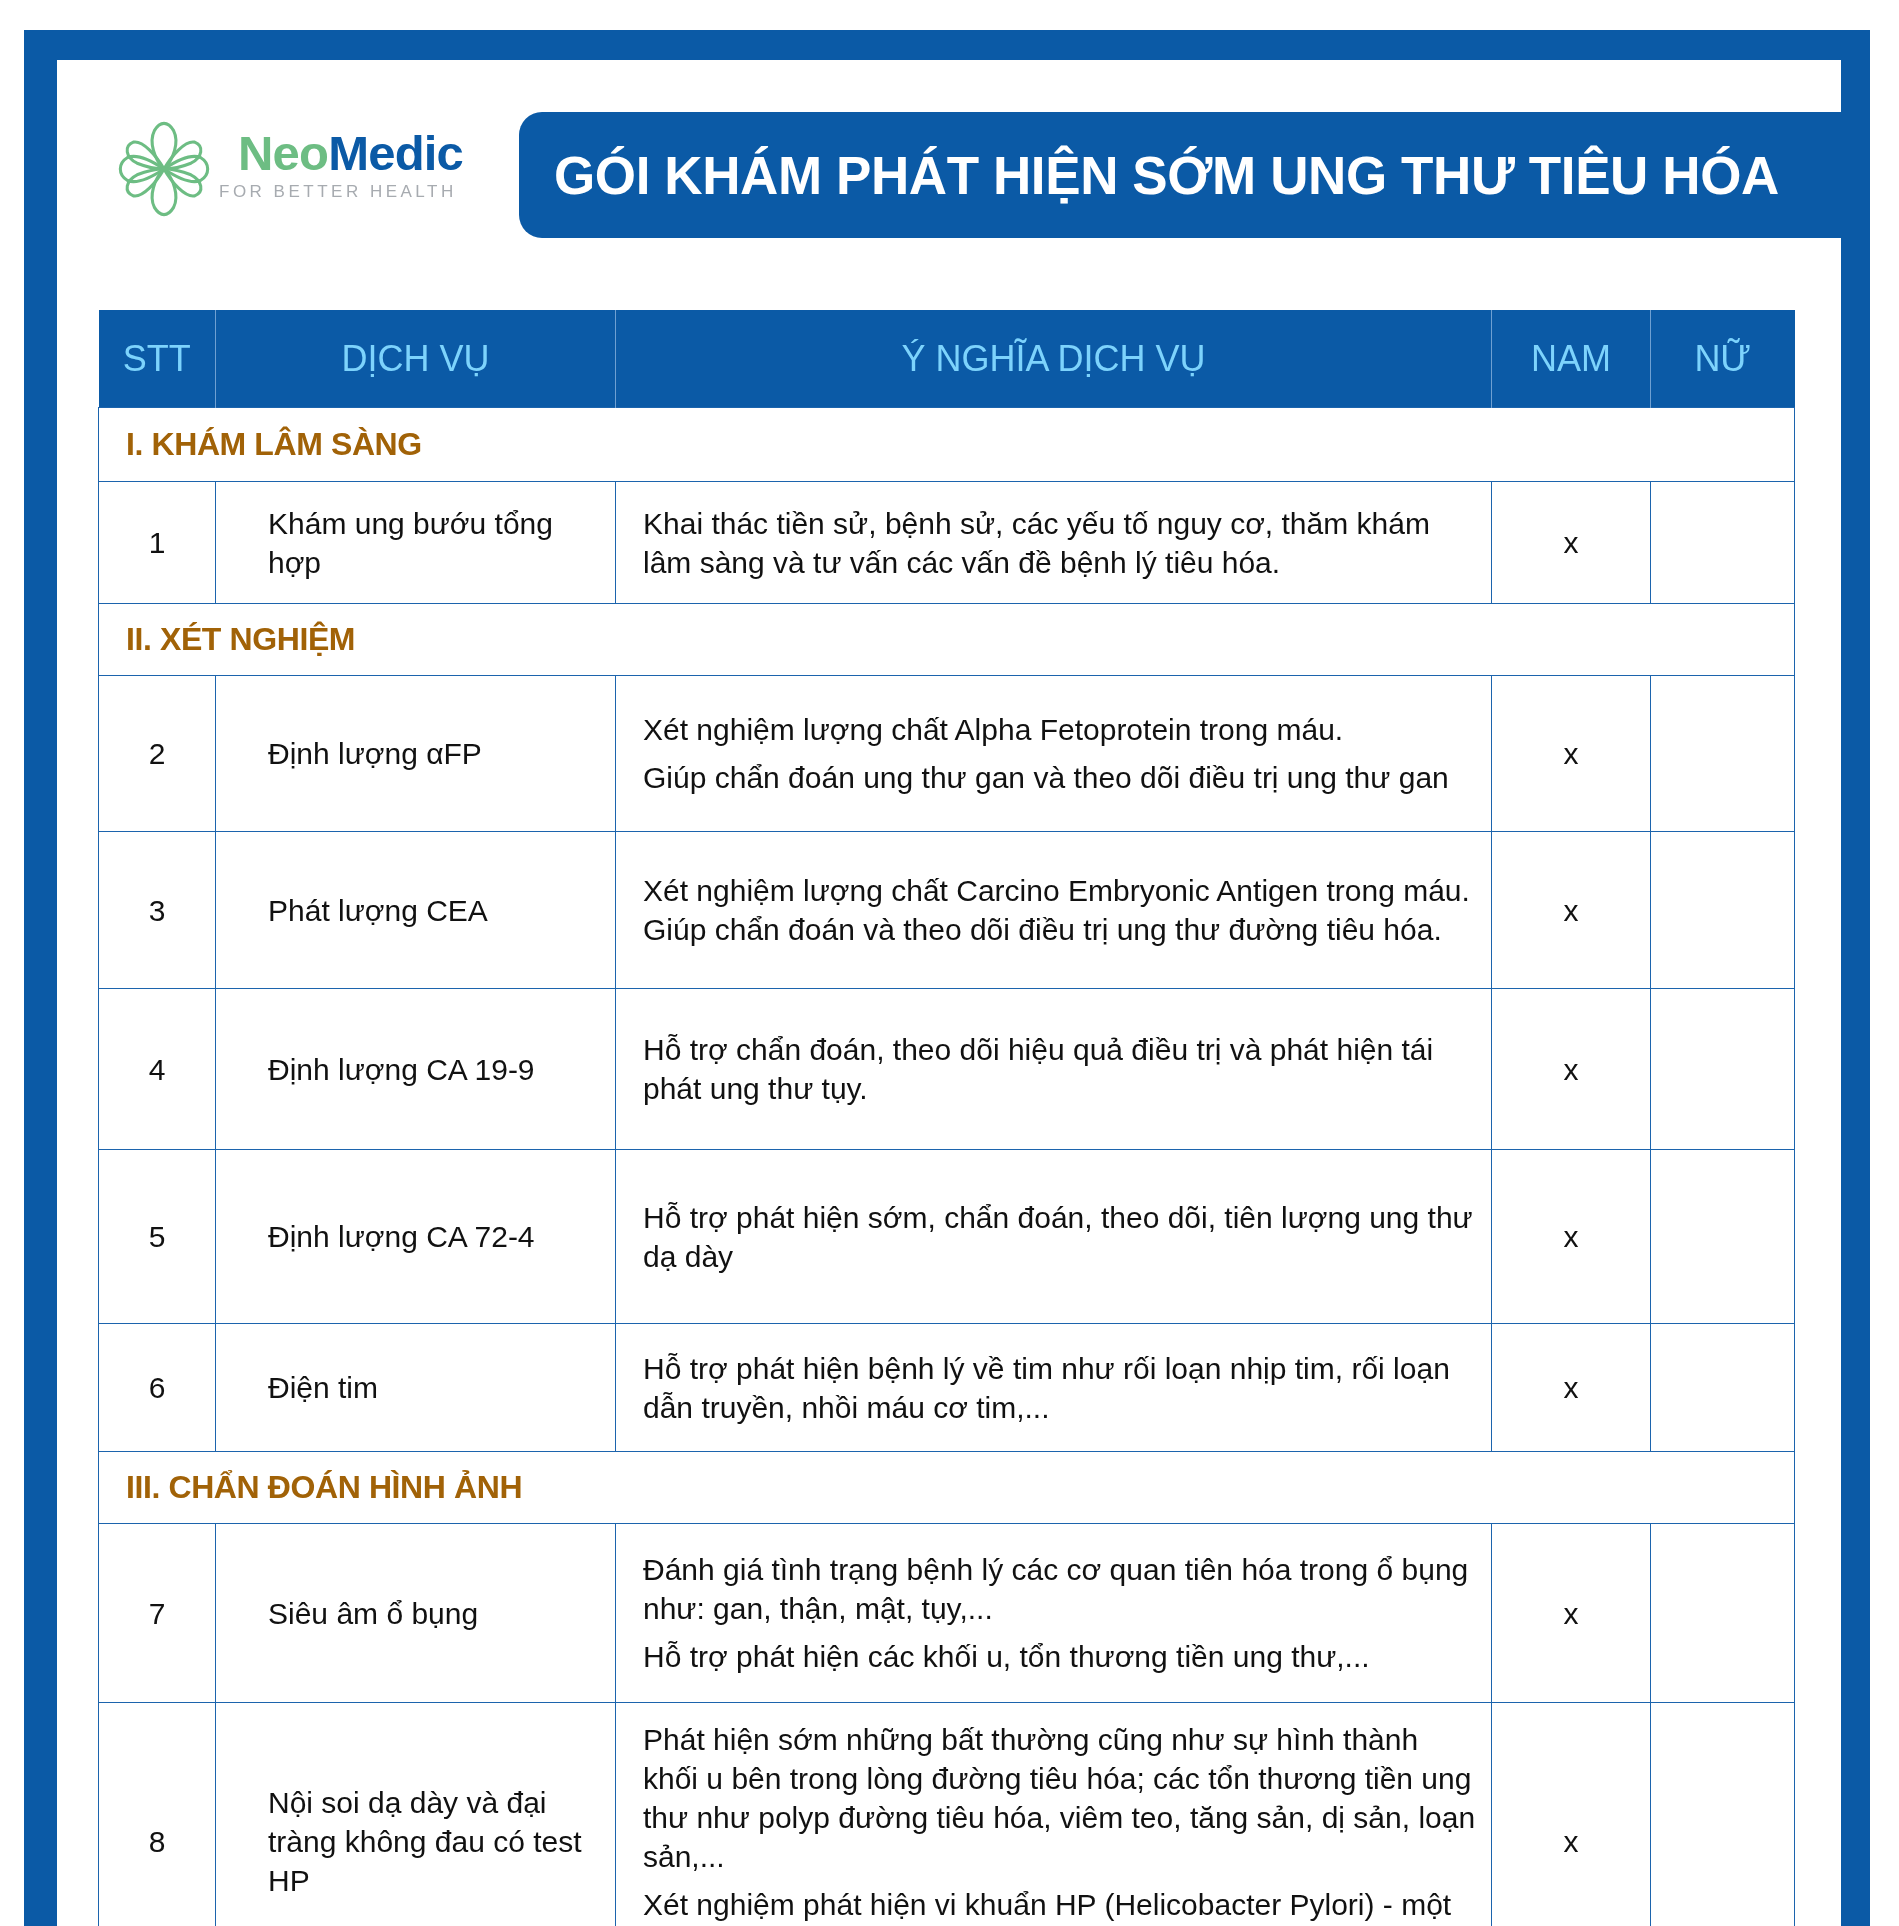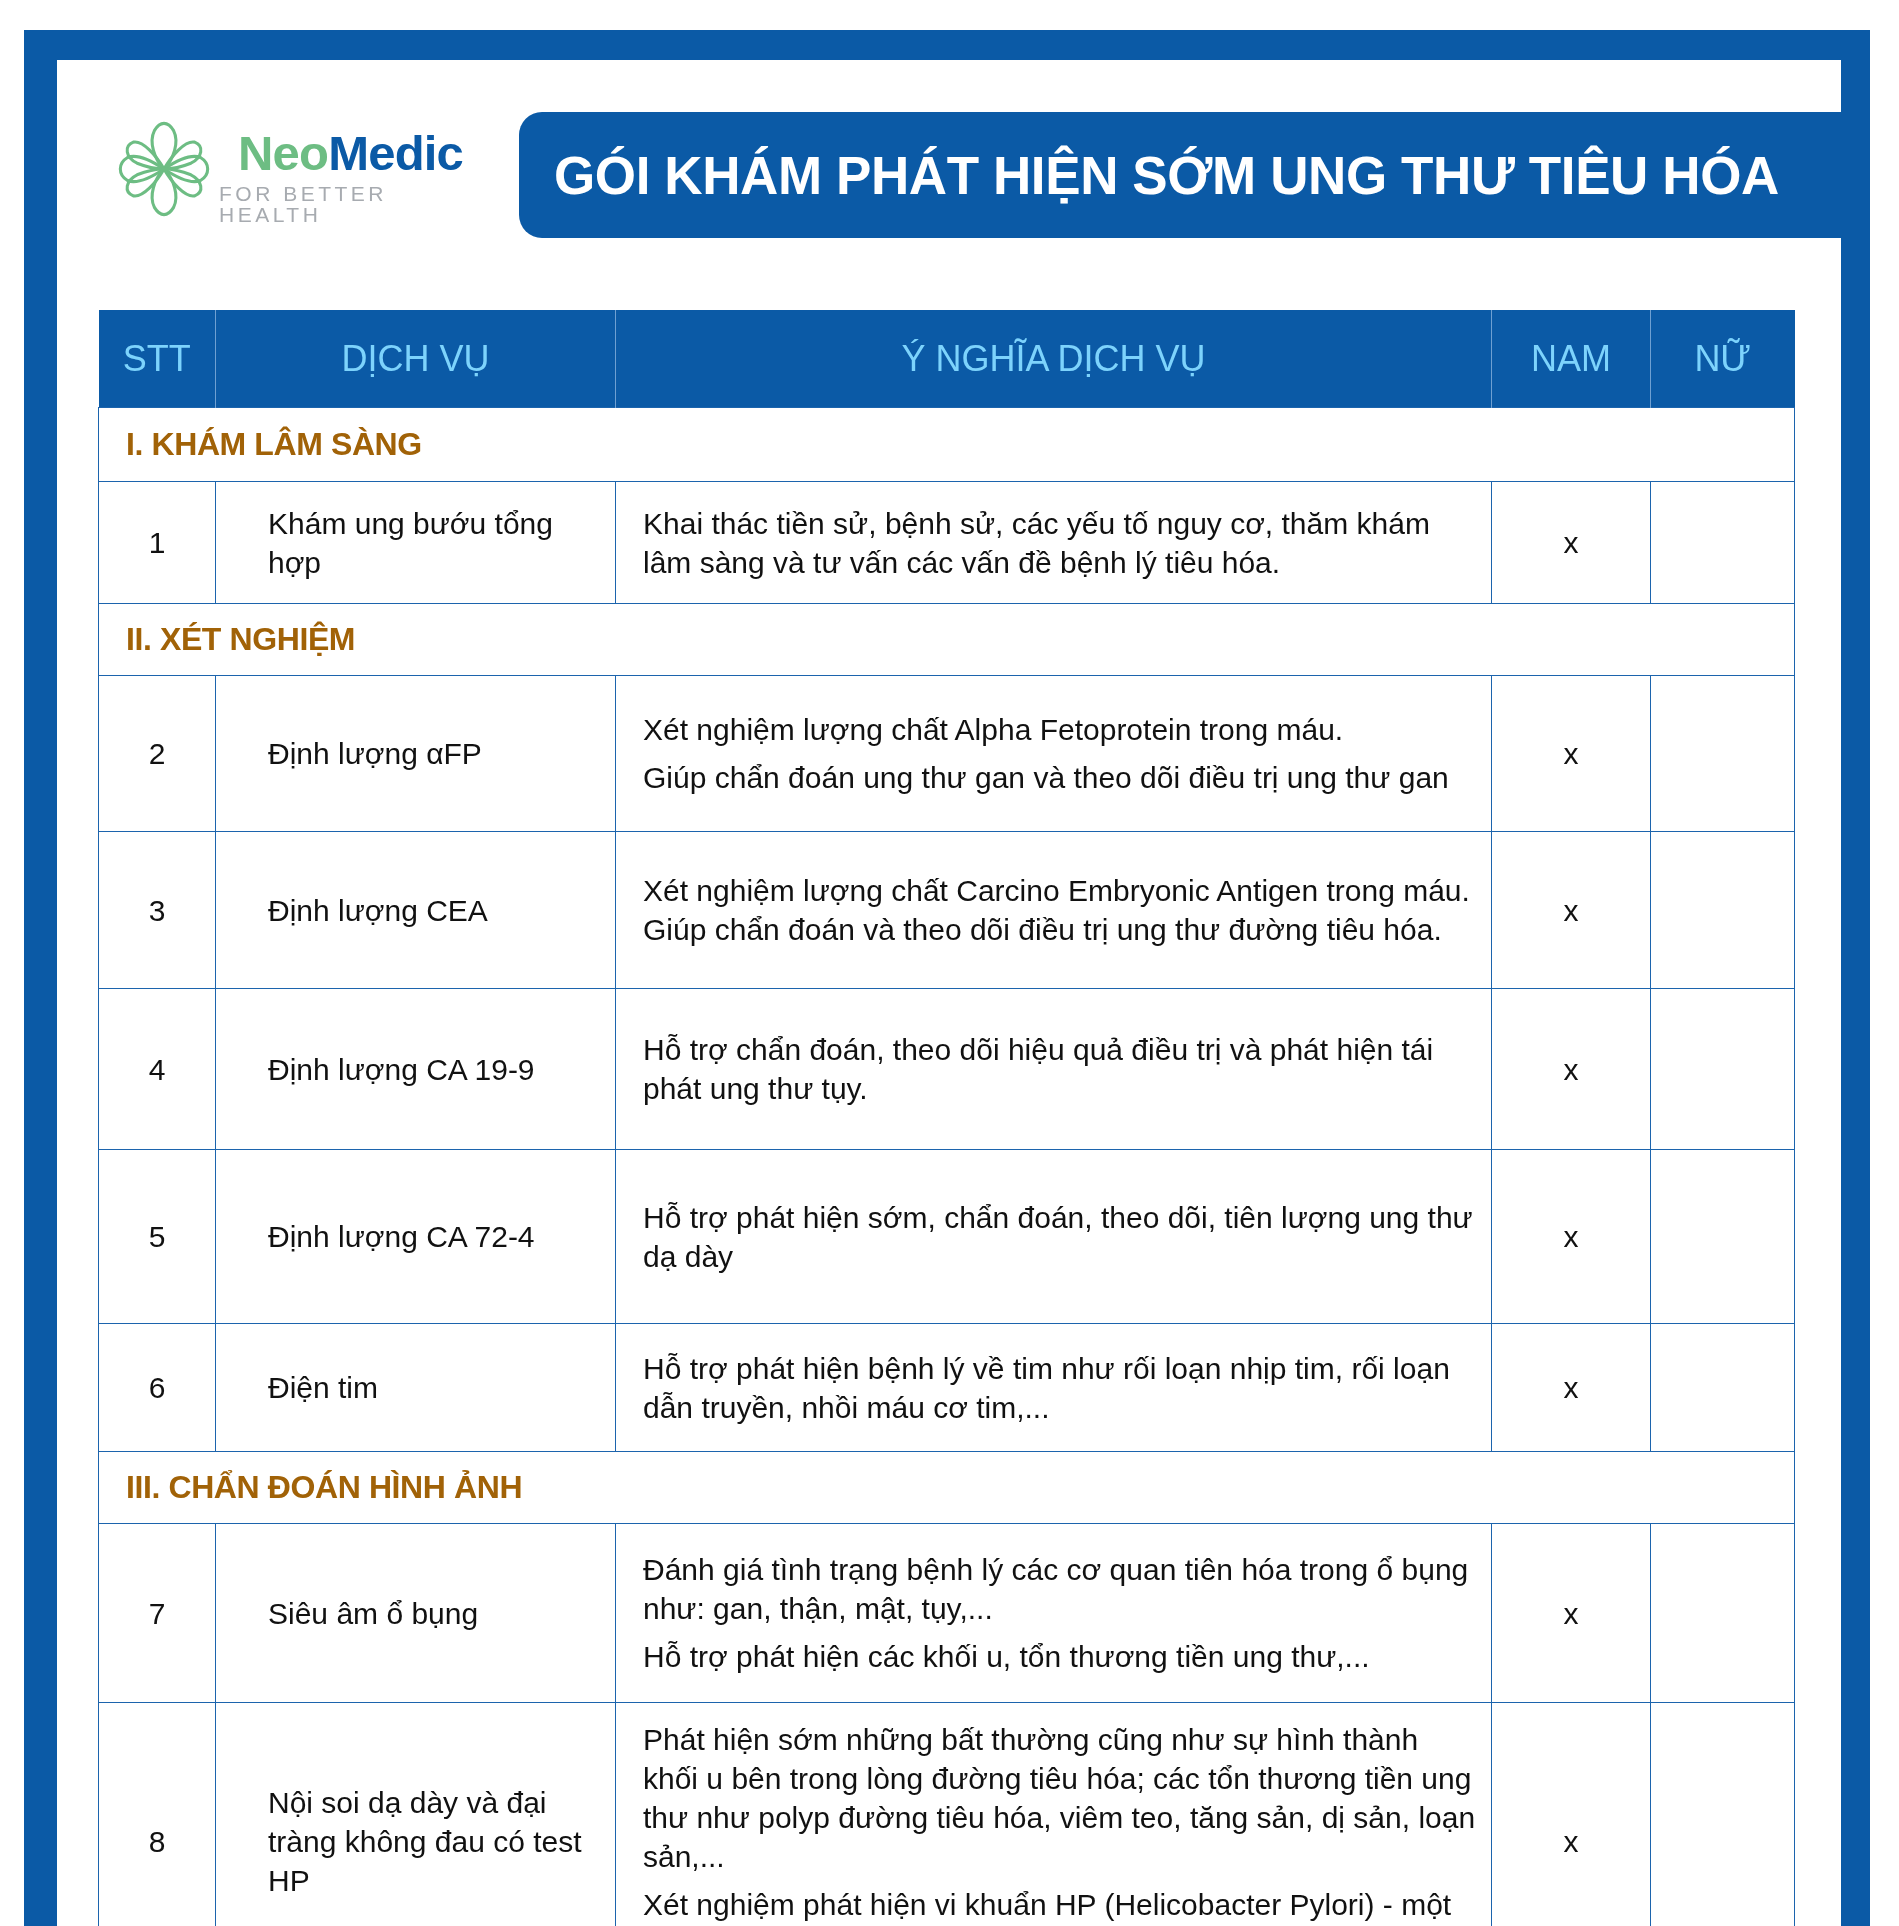--- a/index.html
+++ b/index.html
@@ -5,21 +5,21 @@
   html, body { margin:0; padding:0; }
   body { width:1900px; height:2112px; background:#ffffff; position:relative; overflow:hidden;
          font-family:"Liberation Sans", "DejaVu Sans", sans-serif; }
   .frame { position:absolute; left:24px; top:30px; width:1846px; height:2052px; background:#0b5aa6; }
   .inner { position:absolute; left:57px; top:60px; width:1784px; height:1990px; background:#ffffff; }
   .logo { position:absolute; left:116px; top:121px; width:347px; height:100px; }
   .logo svg { position:absolute; left:0; top:0; }
   .logo .brand { position:absolute; left:102px; top:7.7px; font-size:49px; font-weight:700; letter-spacing:-0.8px; line-height:1; }
   .logo .brand .neo { color:#6dbd83;margin-left:20px; }
   .logo .brand .medic { color:#0b5aa6; }
-  .logo .tag { position:absolute; left:103px; top:62px; font-size:21px; color:#a7abb0; letter-spacing:3.5px; line-height:1; }
+  .logo .tag { position:absolute; left:103px; top:62px; font-size:17px; color:#a7abb0; letter-spacing:3.5px; line-height:1; }
   .title-pill { position:absolute; left:519px; top:112px; width:1322px; height:126px; background:#0b5aa6;
                 border-radius:23px 0 0 23px; display:flex; align-items:center; }
   .title-pill span { color:#ffffff; font-size:53px; font-weight:700; padding-left:35px; letter-spacing:-0.4px; white-space:nowrap; }
   table { position:absolute; left:98px; top:310px; width:1696px; border-collapse:collapse; table-layout:fixed; }
   col.c1 { width:117px; } col.c2 { width:400px; } col.c3 { width:876px; } col.c4 { width:159px; } col.c5 { width:144px; }
   th { background:#0b5aa6; color:#7dd3fc; font-size:36px; font-weight:400; height:97px; text-align:center; vertical-align:middle;
        border-left:1.2px solid #6fa0d2; padding:0; }
   th:first-child { border-left:none; }
   td { border:1.5px solid #1c64ad; font-size:30px; color:#111111; vertical-align:middle; padding:0; line-height:1.3; }
   td.sec { color:#a16207; font-weight:700; font-size:32px; padding-left:27px; letter-spacing:-0.4px; }
@@ -100,21 +100,21 @@
       <td class="svc">Định lượng αFP</td>
       <td class="mean">
         <p>Xét nghiệm lượng chất Alpha Fetoprotein trong máu.</p>
         <p>Giúp chẩn đoán ung thư gan và theo dõi điều trị ung thư gan</p>
       </td>
       <td class="mark">x</td>
       <td class="mark"></td>
     </tr>
     <tr class="h-r3">
       <td class="stt">3</td>
-      <td class="svc">Định lượng CEA</td>
+      <td class="svc">Phát lượng CEA</td>
       <td class="mean">
           <p>Xét nghiệm lượng chất Carcino Embryonic Antigen trong máu. Giúp chẩn đoán và theo dõi điều trị ung thư đường tiêu hóa.</p>
         </td>
       <td class="mark">x</td>
       <td class="mark"></td>
     </tr>
     <tr class="h-r4">
       <td class="stt">4</td>
       <td class="svc">Định lượng CA 19-9</td>
       <td class="mean">

